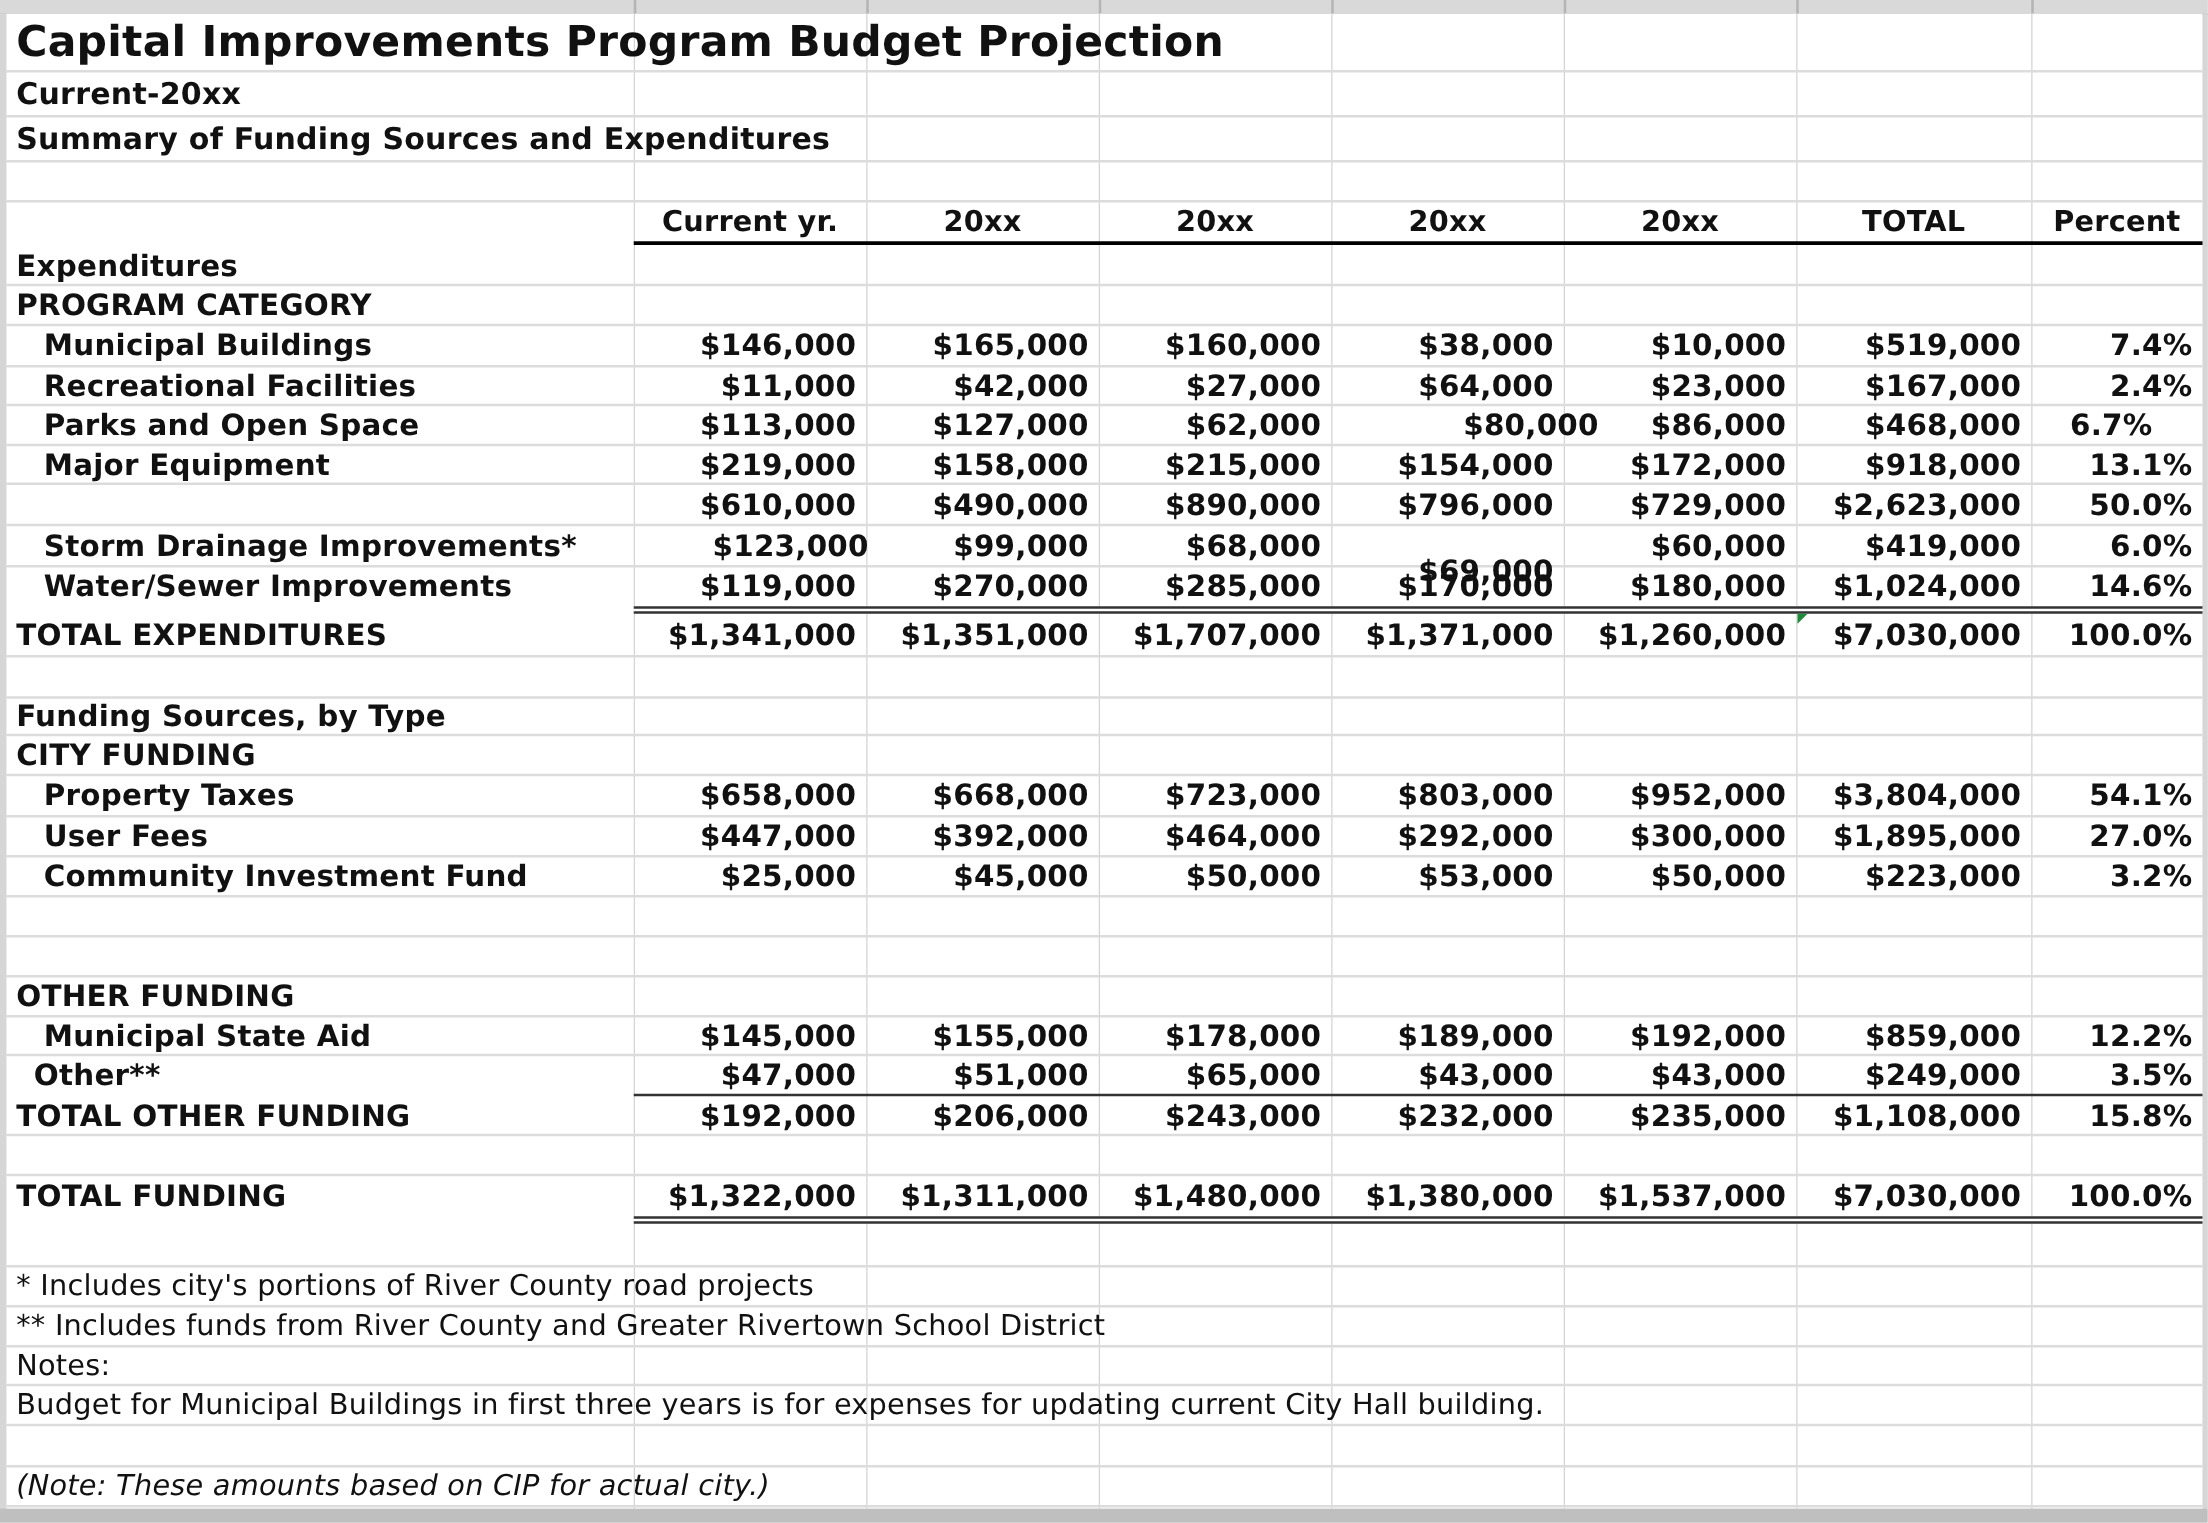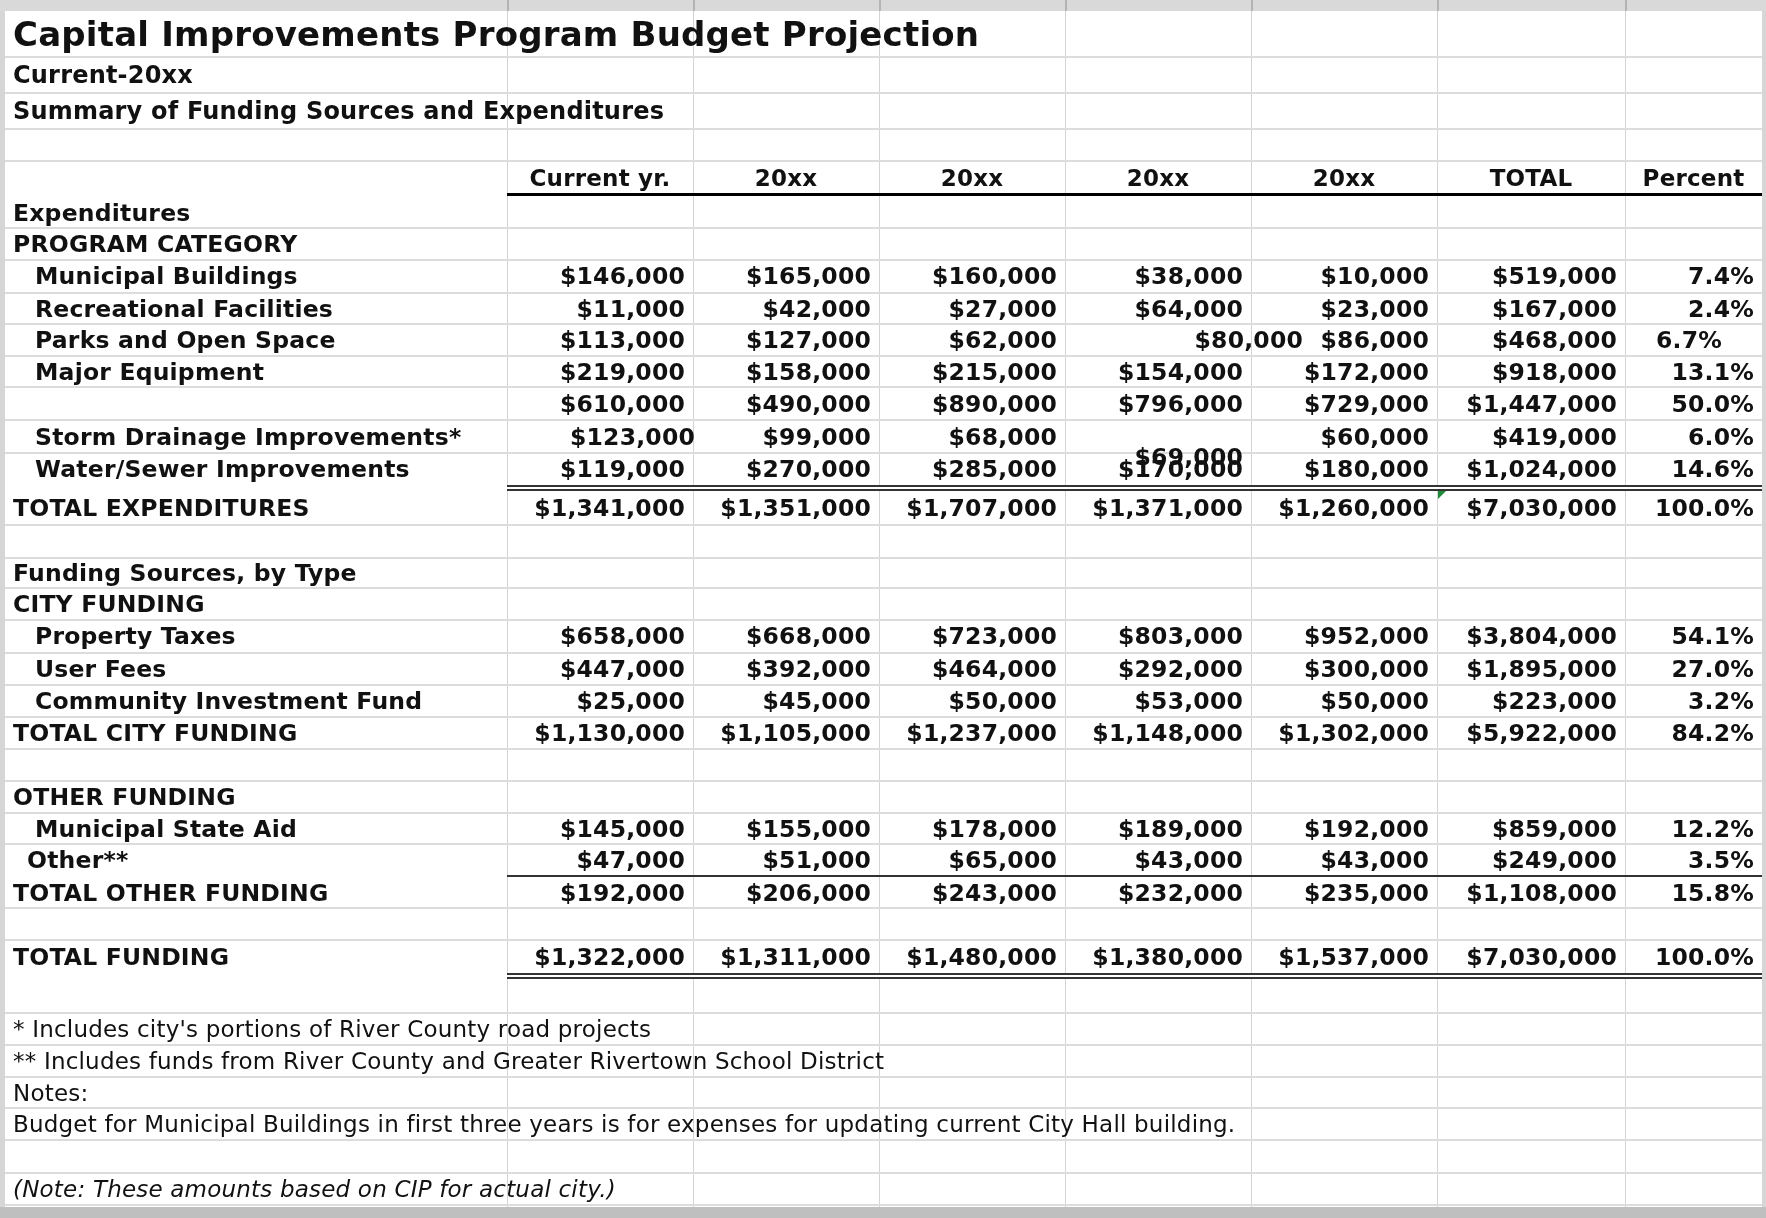--- a/index.html
+++ b/index.html
@@ -136,42 +136,42 @@
         <div class="cell num" style="left: 1060px; width: 186px;">$64,000</div>
         <div class="cell num" style="left: 1246px; width: 186px;">$23,000</div>
         <div class="cell num" style="left: 1432px; width: 188px;">$167,000</div>
         <div class="cell num" style="left: 1620px; width: 137px;">2.4%</div>
       </div>
       <div class="row" style="top: 313px; height: 32px;">
         <div class="cell lbl" style="left: 30px;">Parks and Open Space</div>
         <div class="cell num" style="left: 502px; width: 186px;">$113,000</div>
         <div class="cell num" style="left: 688px; width: 186px;">$127,000</div>
         <div class="cell num" style="left: 874px; width: 186px;">$62,000</div>
-        <div class="cell num" style="left: 1120px; width: 186px;">$80,000</div>
+        <div class="cell num" style="left: 1096px; width: 186px;">$80,000</div>
         <div class="cell num" style="left: 1246px; width: 186px;">$86,000</div>
         <div class="cell num" style="left: 1432px; width: 188px;">$468,000</div>
         <div class="cell num" style="left: 1588px; width: 137px;">6.7%</div>
       </div>
       <div class="row" style="top: 345px; height: 31px;">
         <div class="cell lbl" style="left: 30px;">Major Equipment</div>
         <div class="cell num" style="left: 502px; width: 186px;">$219,000</div>
         <div class="cell num" style="left: 688px; width: 186px;">$158,000</div>
         <div class="cell num" style="left: 874px; width: 186px;">$215,000</div>
         <div class="cell num" style="left: 1060px; width: 186px;">$154,000</div>
         <div class="cell num" style="left: 1246px; width: 186px;">$172,000</div>
         <div class="cell num" style="left: 1432px; width: 188px;">$918,000</div>
         <div class="cell num" style="left: 1620px; width: 137px;">13.1%</div>
       </div>
       <div class="row" style="top: 376px; height: 33px;">
         <div class="cell num" style="left: 502px; width: 186px;">$610,000</div>
         <div class="cell num" style="left: 688px; width: 186px;">$490,000</div>
         <div class="cell num" style="left: 874px; width: 186px;">$890,000</div>
         <div class="cell num" style="left: 1060px; width: 186px;">$796,000</div>
         <div class="cell num" style="left: 1246px; width: 186px;">$729,000</div>
-        <div class="cell num" style="left: 1432px; width: 188px;">$1,447,000</div>
+        <div class="cell num" style="left: 1432px; width: 188px;">$2,623,000</div>
         <div class="cell num" style="left: 1620px; width: 137px;">50.0%</div>
       </div>
       <div class="row" style="top: 409px; height: 33px;">
         <div class="cell lbl" style="left: 30px;">Storm Drainage Improvements*</div>
         <div class="cell num" style="left: 502px; width: 186px; margin-left: 10px;">$123,000</div>
         <div class="cell num" style="left: 688px; width: 186px;">$99,000</div>
         <div class="cell num" style="left: 874px; width: 186px;">$68,000</div>
         <div class="cell num" style="left: 1060px; width: 186px; margin-top: 20px;">$69,000</div>
         <div class="cell num" style="left: 1246px; width: 186px;">$60,000</div>
         <div class="cell num" style="left: 1432px; width: 188px;">$419,000</div>
@@ -233,30 +233,20 @@
         <div class="cell num" style="left: 502px; width: 186px;">$25,000</div>
         <div class="cell num" style="left: 688px; width: 186px;">$45,000</div>
         <div class="cell num" style="left: 874px; width: 186px;">$50,000</div>
         <div class="cell num" style="left: 1060px; width: 186px;">$53,000</div>
         <div class="cell num" style="left: 1246px; width: 186px;">$50,000</div>
         <div class="cell num" style="left: 1432px; width: 188px;">$223,000</div>
         <div class="cell num" style="left: 1620px; width: 137px;">3.2%</div>
       </div>
     </div>
 
-  <div class="row" style="top:706px; height:32px">
-      <div class="cell lbl" style="left: 8px;">TOTAL CITY FUNDING</div>
-      <div class="cell num" style="left: 502px; width: 186px;">$1,130,000</div>
-      <div class="cell num" style="left: 688px; width: 186px;">$1,105,000</div>
-      <div class="cell num" style="left: 874px; width: 186px;">$1,237,000</div>
-      <div class="cell num" style="left: 1060px; width: 186px;">$1,148,000</div>
-      <div class="cell num" style="left: 1246px; width: 186px;">$1,302,000</div>
-      <div class="cell num" style="left: 1432px; width: 188px;">$5,922,000</div>
-      <div class="cell num" style="left: 1620px; width: 137px;">84.2%</div>
-    </div>
 
   <div class="row" style="top:770px; height:32px">
     <div class="cell lbl">OTHER FUNDING</div>
   </div>
 
   <div id="other-rows">
       <div class="row" style="top: 802px; height: 31px;">
         <div class="cell lbl" style="left: 30px;">Municipal State Aid</div>
         <div class="cell num" style="left: 502px; width: 186px;">$145,000</div>
         <div class="cell num" style="left: 688px; width: 186px;">$155,000</div>

